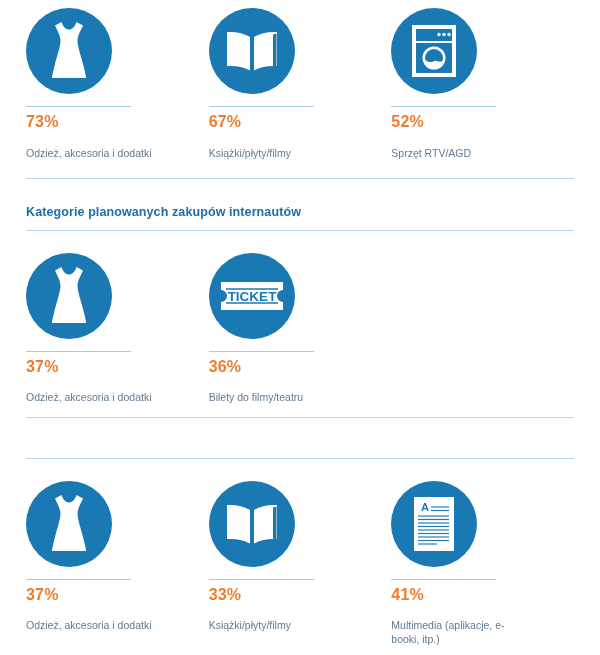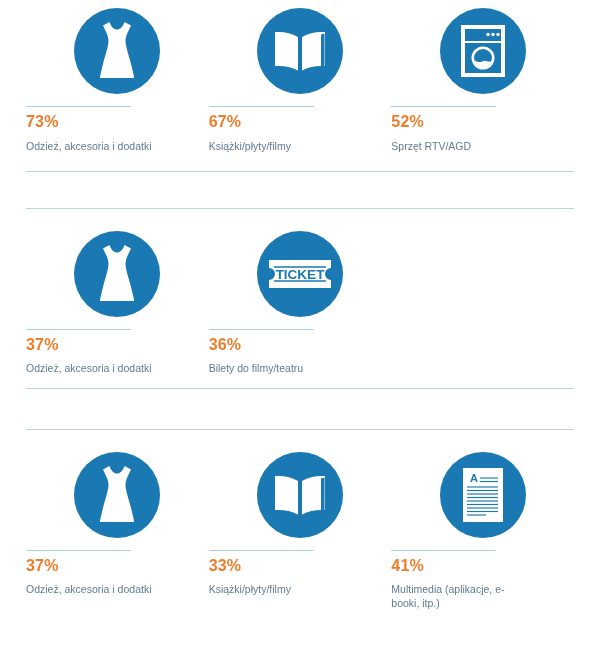--- a/index.html
+++ b/index.html
@@ -51,21 +51,20 @@
     width: 33.333%;
     box-sizing: border-box;
     display: flex;
     flex-direction: column;
     align-items: flex-start;
   }
 
   .icon-wrap {
     width: 100%;
     display: flex;
-    justify-content: center;
   }
 
   .circle {
     width: 86px;
     height: 86px;
     border-radius: 50%;
     background: #1a78b2;
     display: flex;
     align-items: center;
     justify-content: center;
@@ -86,21 +85,21 @@
     font-weight: bold;
     color: #ee7d2b;
     margin-top: 6px;
     line-height: 1.1;
     letter-spacing: 0.2px;
   }
 
   .label {
     font-size: 10.5px;
     color: #5f7b93;
-    margin-top: 8px;
+    margin-top: 15px;
     line-height: 1.35;
     max-width: 135px;
   }
 
   
   .sec1 { padding-top: 8px; }
   .sec-gap-a { height: 18px; }
   .sec-gap-b { height: 26px; }
   .sec-gap-c { height: 10px; }
   .sec-gap-d { height: 22px; }
@@ -167,20 +166,21 @@
       </div>
 
     </div>
   </div>
 
   <div class="sec-gap-a"></div>
   <div class="rule"></div>
   <div class="sec-gap-b"></div>
 
   <div>
+    <div class="section-heading">Kategorie planowanych zakupów internautów</div>
     <div class="sec-gap-c"></div>
     <div class="rule"></div>
     <div class="sec-gap-d"></div>
 
     <div class="cards">
 
 
       <div class="card">
         <div class="icon-wrap">
           <div class="circle">

